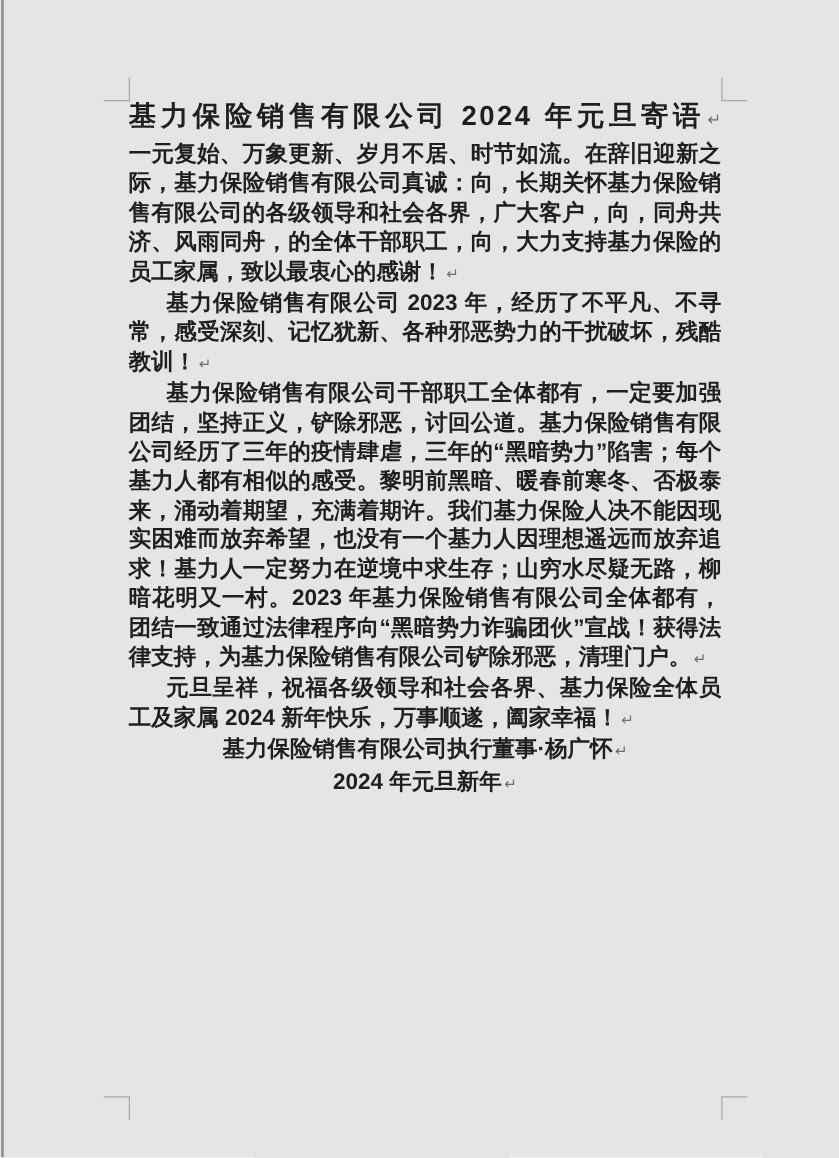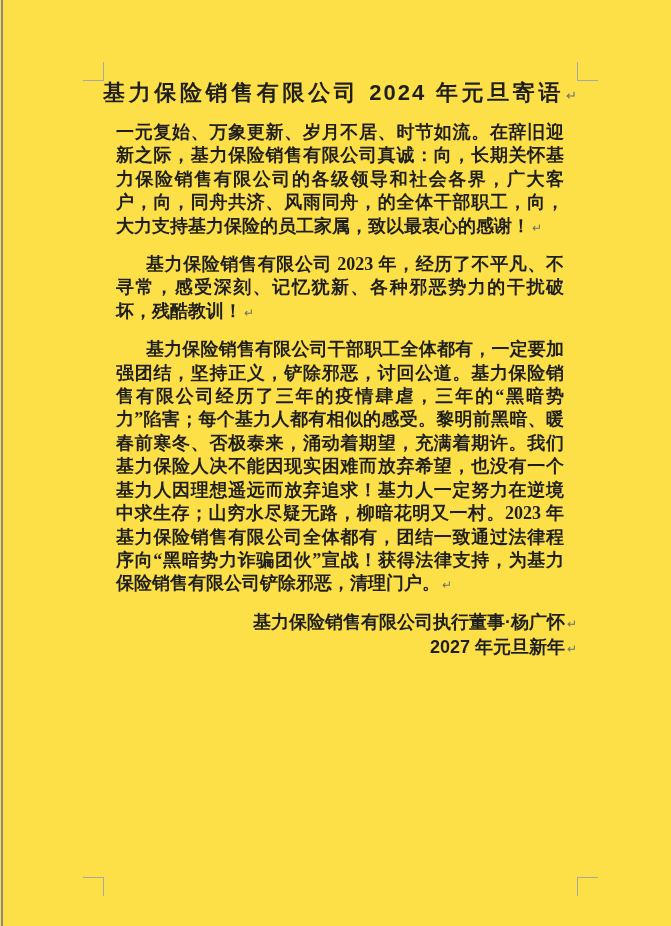--- a/index.html
+++ b/index.html
@@ -4,21 +4,21 @@
 <style>
   html, body {
     margin: 0;
     padding: 0;
     background: #ffffff;
   }
   .page {
     position: relative;
     width: 671px;
     height: 926px;
-    background: #fde047;
+    background: #e5e5e5;
     overflow: hidden;
     font-family: "Liberation Sans", sans-serif;
     color: #1f1f1f;
   }
   .window-edge {
     position: absolute;
     left: 1px;
     top: 0;
     width: 1.5px;
     height: 100%;
@@ -50,28 +50,28 @@
     text-align-last: justify;
     margin: 0 0 4px 0;
     white-space: nowrap;
   }
   .para {
     font-size: 18px;
     font-weight: 700;
     line-height: 23.4px;
     text-align: justify;
     text-justify: inter-ideograph;
-    margin: 13px;
+    margin: 0;
   }
-  .para.indent { text-indent: 30px; font-family: Liberation Serif, serif; }
+  .para.indent { text-indent: 30px; }
   .center-line {
     font-size: 18px;
     font-weight: 700;
     line-height: 23.4px;
-    text-align: right;
+    text-align: center;
     margin: 0;
   }
   .pilcrow {
     font-size: 12px;
     font-weight: 400;
     color: #6f6f6f;
     letter-spacing: 0;
     padding-left: 2px;
   }
   .doc-title .pilcrow { font-size: 13px; }
@@ -92,19 +92,20 @@
     <h1 class="doc-title"><span>基力保险销售有限公司 2024 年元旦寄语</span><span class="pilcrow">↵</span></h1>
 
     <p class="para"><span>一元复始、万象更新、岁月不居、时节如流。在辞旧迎新之际，基力保险销售有限公司真诚：向，长期关怀基力保险销售有限公司的各级领导和社会各界，广大客户，向，同舟共济、风雨同舟，的全体干部职工，向，大力支持基力保险的员工家属，致以最衷心的感谢！</span><span class="pilcrow">↵</span></p>
 
     <p class="para indent"><span>基力保险销售有限公司 2023 年，经历了不平凡、不寻常，感受深刻、记忆犹新、各种邪恶势力的干扰破坏，残酷教训！</span><span class="pilcrow">↵</span></p>
 
 
     <p class="para indent"><span>基力保险销售有限公司干部职工全体都有，一定要加强团结，坚持正义，铲除邪恶，讨回公道。基力保险销售有限公司经历了三年的疫情肆虐，三年的“黑暗势力”陷害；每个基力人都有相似的感受。黎明前黑暗、暖春前寒冬、否极泰来，涌动着期望，充满着期许。我们基力保险人决不能因现实困难而放弃希望，也没有一个基力人因理想遥远而放弃追求！基力人一定努力在逆境中求生存；山穷水尽疑无路，柳暗花明又一村。2023 年基力保险销售有限公司全体都有，团结一致通过法律程序向“黑暗势力诈骗团伙”宣战！获得法律支持，为基力保险销售有限公司铲除邪恶，清理门户。</span><span class="pilcrow">↵</span></p>
 
 
+    <p class="para indent"><span>元旦呈祥，祝福各级领导和社会各界、基力保险全体员工及家属 2024 新年快乐，万事顺遂，阖家幸福！</span><span class="pilcrow">↵</span></p>
 
     <p class="center-line"><span>基力保险销售有限公司执行董事·杨广怀</span><span class="pilcrow">↵</span></p>
 
-    <p class="center-line"><span>2027 年元旦新年</span><span class="pilcrow">↵</span></p>
+    <p class="center-line"><span>2024 年元旦新年</span><span class="pilcrow">↵</span></p>
 
   </div>
 </div>
 
 </body></html>

